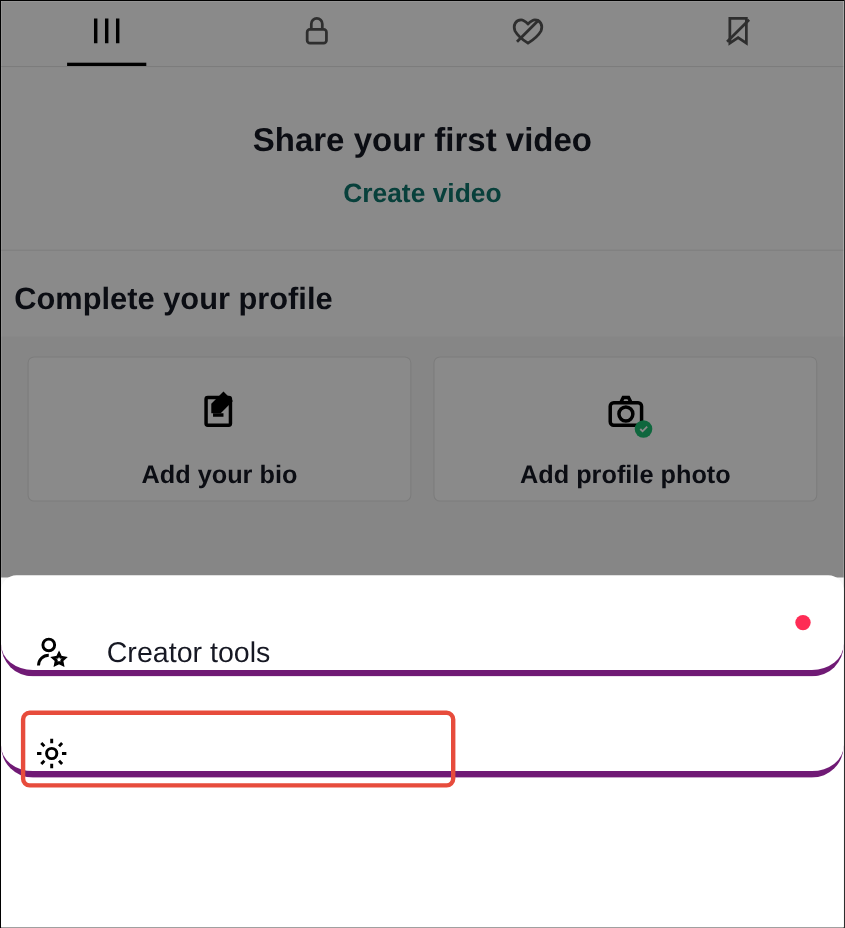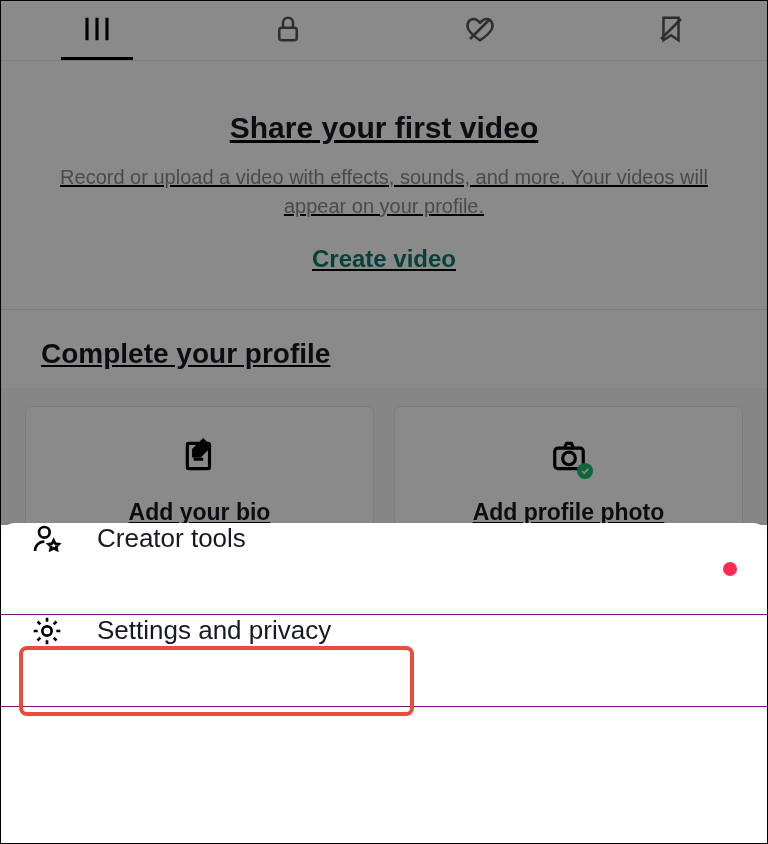--- a/index.html
+++ b/index.html
@@ -9,21 +9,20 @@
       font-family: -apple-system, BlinkMacSystemFont, "Segoe UI", Arial, sans-serif;
       background: #fff;
       position: relative;
       overflow: hidden;
       border: 1px solid #000;
     }
     .background {
       position: absolute;
       inset: 0;
       background: #f8f8f8;
-      text-decoration: underline;
     }
     .tabs {
       display: flex;
       height: 60px;
       border-bottom: 1px solid #e5e5e5;
       background: #fff;
     }
     .tab {
       flex: 1;
       display: flex;
@@ -60,21 +59,21 @@
       line-height: 1.45;
       margin-bottom: 24px;
     }
     .hero-cta {
       font-size: 24px;
       font-weight: 600;
       color: #0f766e;
     }
     .profile-section {
       background: #fff;
-      padding: 28px 40px 10px;
+      padding: 28px 12px 10px;
     }
     .profile-title {
       font-size: 28px;
       font-weight: 700;
       color: #161823;
       margin-bottom: 8px;
     }
     .profile-progress {
       font-size: 18px;
       color: #8a8a8a;
@@ -122,25 +121,26 @@
     .sheet {
       position: absolute;
       left: 0; right: 0; bottom: 0;
       height: 320px;
       background: #fff;
       border-top-left-radius: 14px;
       border-top-right-radius: 14px;
     }
     .sheet-item {
       display: flex;
-      align-items: flex-start;
+      align-items: flex-end;
       padding: 0 30px;
       height: 92px;
-      border-bottom: 1px solid #701a75;
+      border-bottom: 6px solid #701a75;
       position: relative;
+      border-radius: 29px;
     }
     .sheet-item .icon {
       width: 54px;
       display: flex;
       justify-content: flex-start;
     }
     .sheet-item .icon svg { width: 32px; height: 32px; }
     .sheet-item .label {
       font-size: 26px;
       color: #161823;
@@ -199,21 +199,20 @@
         <svg viewBox="0 0 24 24" fill="none" stroke="#555" stroke-width="2">
           <path d="M6 3h12v18l-6-4-6 4V3z"></path>
           <line x1="4" y1="20" x2="20" y2="4"></line>
         </svg>
       </span>
     </div>
   </div>
 
   <div class="hero">
     <div class="hero-title">Share your first video</div>
-    <div class="hero-desc">Record or upload a video with effects, sounds, and more. Your videos will appear on your profile.</div>
     <div class="hero-cta">Create video</div>
   </div>
 
   <div class="profile-section">
     <div class="profile-title">Complete your profile</div>
   </div>
 
   <div class="cards">
     <div class="card">
       <div class="card-icon">
@@ -262,17 +261,16 @@
     <span class="label">Creator tools</span>
     <span class="dot"></span>
   </div>
   <div class="sheet-item">
     <span class="icon">
       <svg viewBox="0 0 24 24" fill="none" stroke="#000" stroke-width="2">
         <circle cx="12" cy="12" r="3.5"></circle>
         <path d="M12 2v3M12 19v3M4.9 4.9l2.1 2.1M17 17l2.1 2.1M2 12h3M19 12h3M4.9 19.1L7 17M17 7l2.1-2.1"></path>
       </svg>
     </span>
-    <span class="label">Settings and privacy</span>
   </div>
 </div>
 
 <div class="highlight-box" style="top:645px; left:18px; width:395px; height:70px;"></div>
 
 </body></html>

